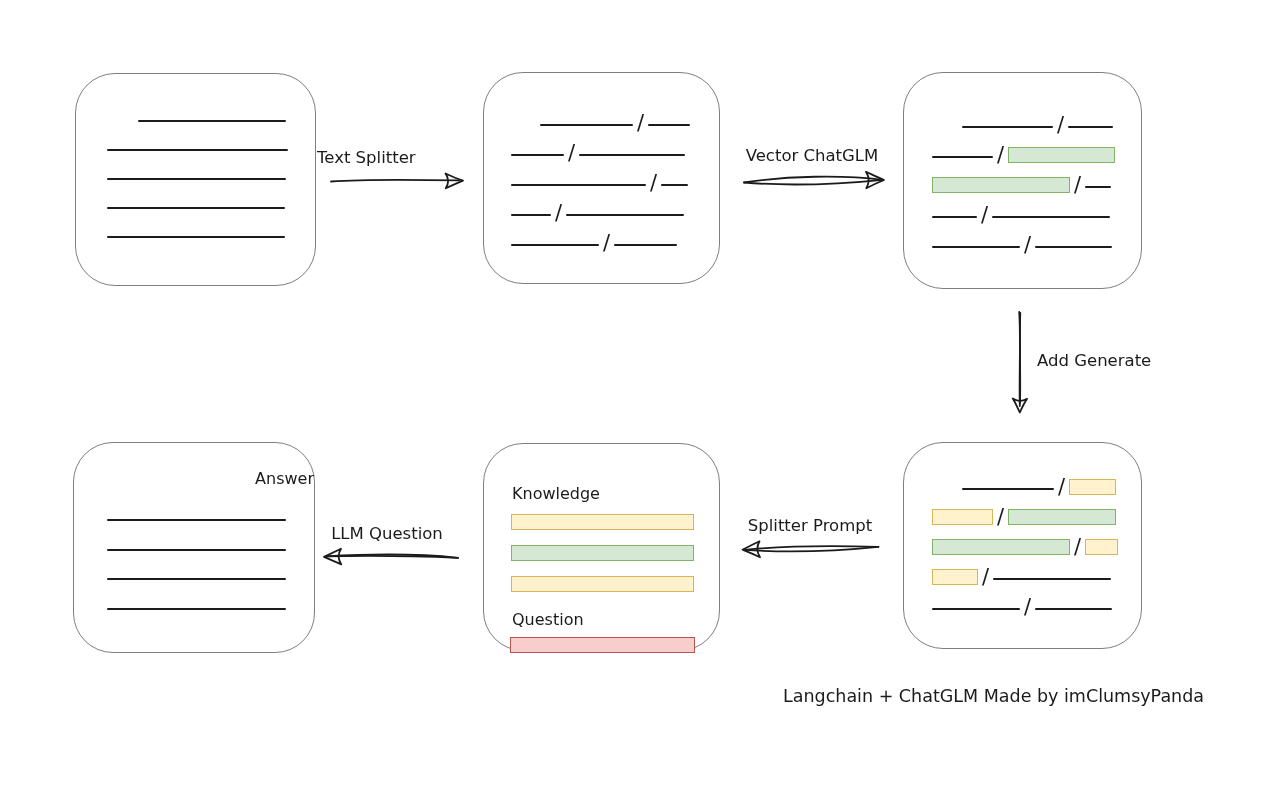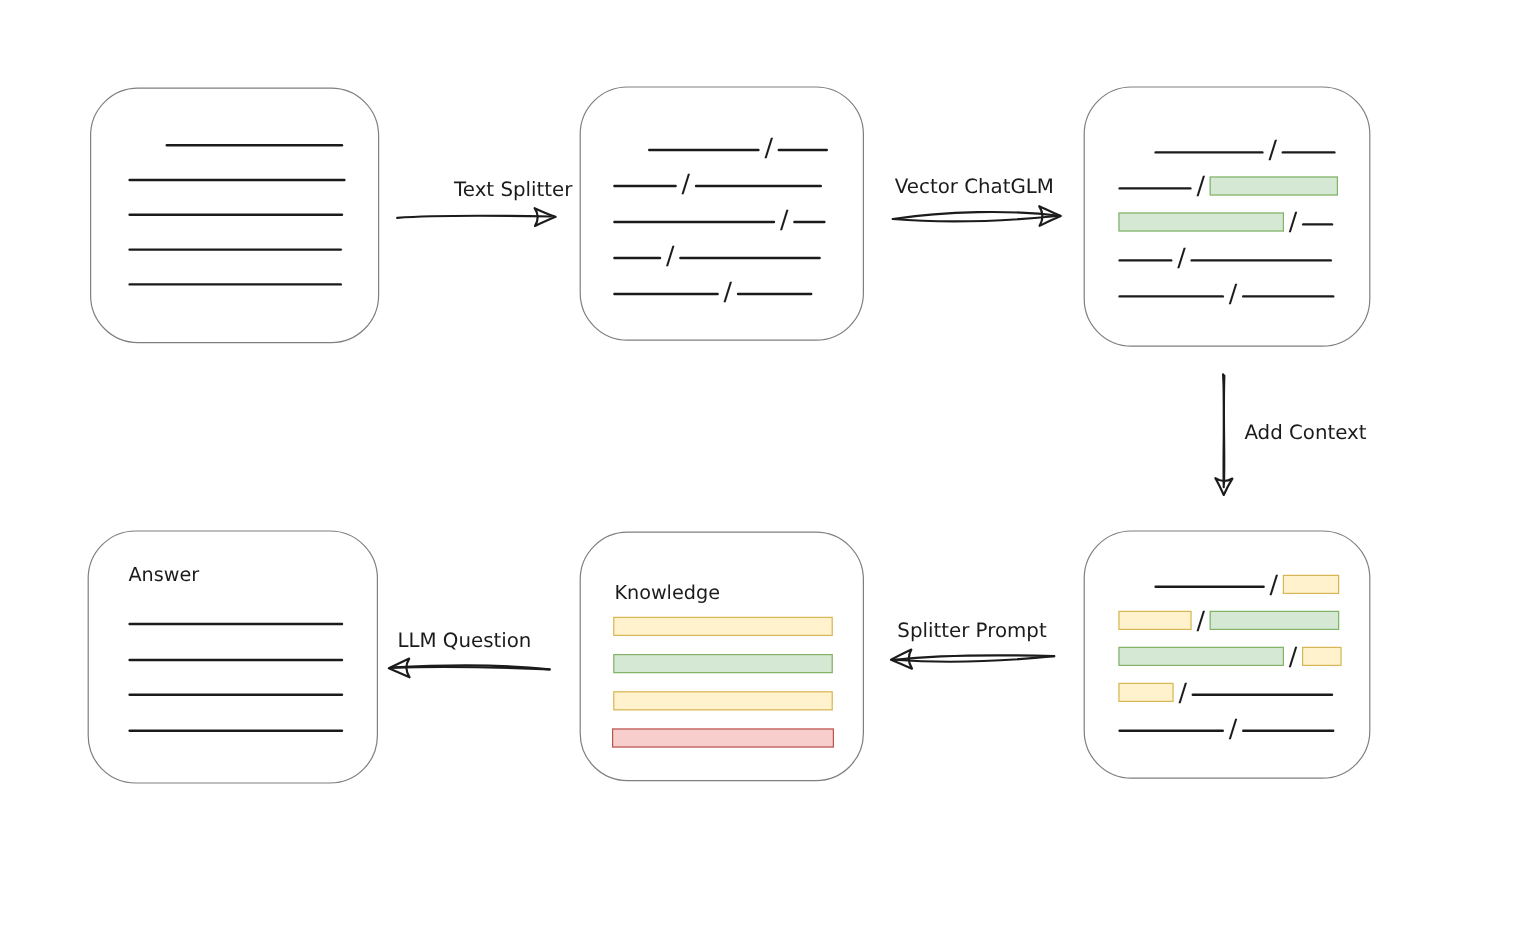--- a/index.html
+++ b/index.html
@@ -11,21 +11,21 @@
   .arrows path{stroke:var(--line);stroke-width:1.8;fill:none;stroke-linecap:round;stroke-linejoin:round;}
   .box{
     position:absolute;background:#ffffff;border:1.4px solid var(--box-border);
     border-radius:40px;box-sizing:border-box;
   }
   .box-source{left:75px;top:73px;width:241px;height:213px;}
   .box-split{left:483px;top:72px;width:237px;height:212px;}
   .box-matched{left:903px;top:72px;width:239px;height:217px;}
   .box-context{left:903px;top:442px;width:239px;height:207px;}
   .box-prompt{left:483px;top:443px;width:237px;height:208px;}
-  .box-answer{left:73px;top:442px;width:242px;height:211px;}
+  .box-answer{left:73px;top:442px;width:242px;height:211px;text-align:right;}
 
   .doc-lines-source{padding:46px 0 0 31px;}
   .doc-line{height:2px;background:var(--line);margin-bottom:27px;border-radius:1px;}
 
   .chunk-rows{padding-left:27px;}
   .rows-split{padding-top:32px;}
   .rows-matched{padding-top:34px;padding-left:28px;}
   .rows-context{padding-top:26px;padding-left:28px;}
   .chunk-row{display:flex;align-items:flex-end;height:30px;}
   .hline{height:2px;background:var(--line);margin-bottom:9px;border-radius:1px;}
@@ -42,21 +42,21 @@
   .bar{height:16px;box-sizing:border-box;border:1.5px solid;margin-bottom:15px;}
   .bar-yellow{background:var(--yellow-fill);border-color:var(--yellow-stroke);}
   .bar-green{background:var(--green-fill);border-color:var(--green-stroke);}
   .bar-red{background:var(--red-fill);border-color:var(--red-stroke);}
 
   .answer-title{font-size:16px;line-height:1.25;margin:26px 0 0 33px;}
   .answer-lines{margin:30px 0 0 33px;}
   .answer-lines .doc-line{margin-bottom:27.5px;}
 
   .lbl{position:absolute;font-size:16.5px;color:var(--line);white-space:nowrap;}
-  .lbl-text-splitter{left:317px;top:148px;width:160px;text-align:right;}
+  .lbl-text-splitter{left:317px;top:148px;width:160px;text-align:left;}
   .lbl-vector-search{left:732px;top:146px;width:160px;text-align:center;}
   .lbl-add-context{left:1037px;top:351px;}
   .lbl-generate-prompt{left:730px;top:516px;width:160px;text-align:center;}
   .lbl-llm-response{left:312px;top:524px;width:150px;text-align:center;}
   .caption{position:absolute;left:783px;top:686px;font-size:17.5px;color:var(--line);white-space:nowrap;}
 </style>
 </head>
 <body>
 
 <div class="canvas">
@@ -188,34 +188,36 @@
       </div>
   </div>
 
   <div class="box box-prompt">
     <div class="prompt-title k-title">Knowledge</div>
     <div class="k-bars">
         <div class="bar bar-yellow" style="width: 183px;"></div>
         <div class="bar bar-green" style="width: 183px;"></div>
         <div class="bar bar-yellow" style="width: 183px;"></div>
       </div>
+    <div class="prompt-title q-title">Question</div>
     <div class="q-bars">
         <div class="bar bar-red" style="width: 185px;"></div>
       </div>
   </div>
 
   <div class="box box-answer">
     <div class="answer-title">Answer</div>
     <div class="answer-lines">
         <div class="doc-line" style="width: 179px;"></div>
         <div class="doc-line" style="width: 179px;"></div>
         <div class="doc-line" style="width: 179px;"></div>
         <div class="doc-line" style="width: 179px;"></div>
       </div>
   </div>
 
   <div class="lbl lbl-text-splitter">Text Splitter</div>
   <div class="lbl lbl-vector-search">Vector ChatGLM</div>
-  <div class="lbl lbl-add-context">Add Context</div>
+  <div class="lbl lbl-add-context">Add Generate</div>
   <div class="lbl lbl-generate-prompt">Splitter Prompt</div>
   <div class="lbl lbl-llm-response">LLM Question</div>
 
+  <div class="caption">Langchain + ChatGLM Made by imClumsyPanda</div>
 </div>
 
 </body></html>

